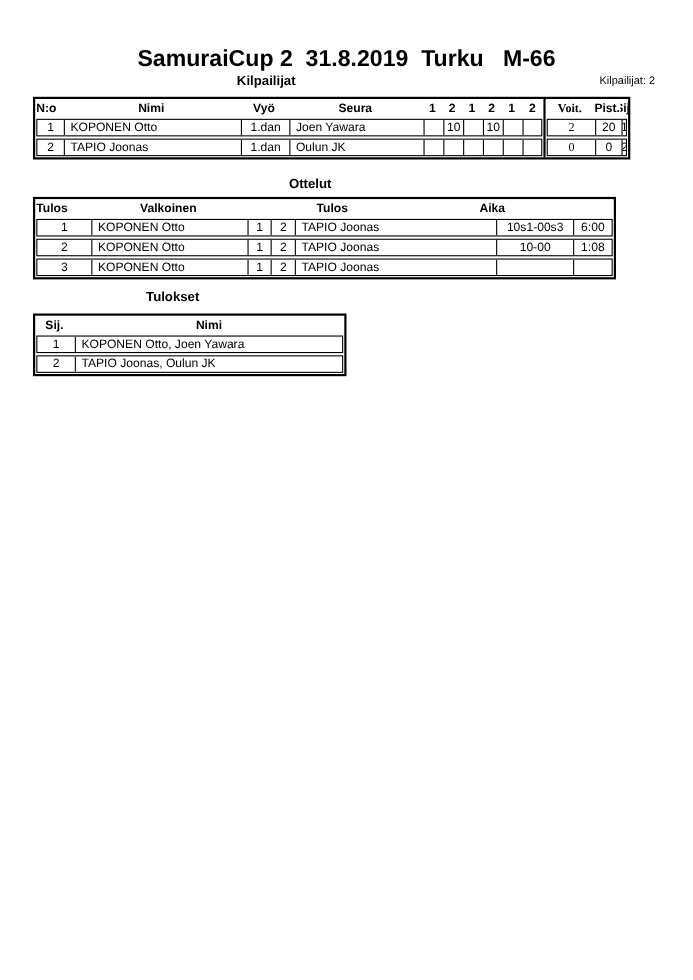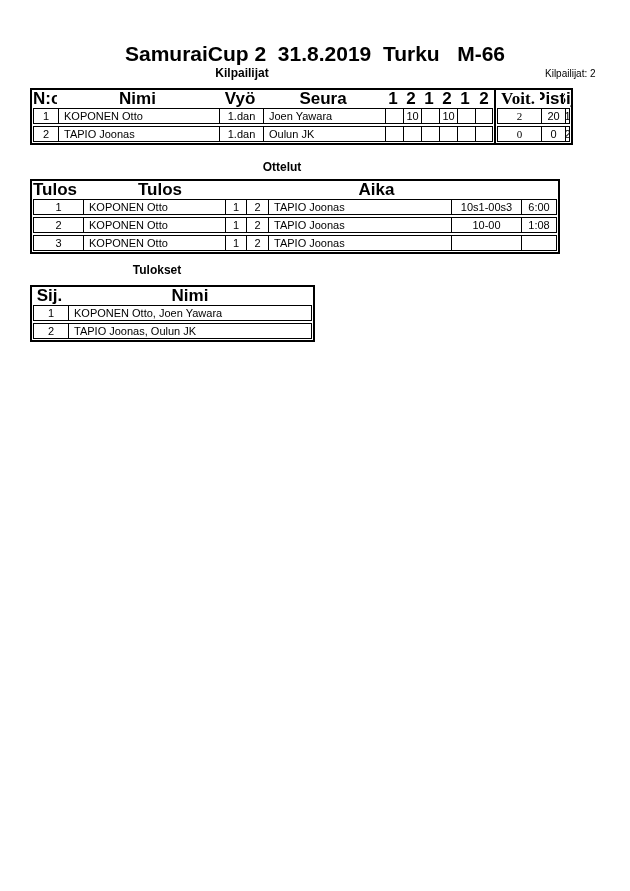--- a/index.html
+++ b/index.html
@@ -23,21 +23,21 @@
     top:68px;left:545px;font-size:10px;white-space:nowrap;
   }
   
   .tbl{
     border:2px solid #000;background:#fff;
     display:flex;box-sizing:border-box;align-items:stretch;
   }
   .tsec{display:flex;flex-direction:column;box-sizing:border-box;}
   .hrow{
     display:flex;height:17px;align-items:center;
-    font-weight:bold;font-size:17px;white-space:nowrap;
+    font-weight:bold;font-size:11px;white-space:nowrap;
   }
   .drow{
     display:flex;height:14px;align-items:center;
     border:1px solid #000;margin:1px;
     font-size:11px;white-space:nowrap;overflow:hidden;
     box-sizing:content-box;
   }
   .c{box-sizing:border-box;overflow:hidden;white-space:nowrap;height:100%;
      display:flex;align-items:center;}
   .ctr{justify-content:center;}
@@ -133,20 +133,21 @@
       <div class="c ctr flex1">2</div>
     </div>
   </div>
 </div>
 
 <div class="abs sec-label" style="top:160px;left:266px;margin-left:16px;">Ottelut</div>
 
 <div class="abs tbl" id="t2">
   <div class="hrow">
     <div class="c t2-no hl">Tulos</div>
+    <div class="c t2-valk ctr">Valkoinen</div>
     <div class="c t2-n1"></div>
     <div class="c t2-n2"></div>
     <div class="c t2-tulos ctr">Tulos</div>
     <div class="c ctr flex1">Aika</div>
   </div>
   <div class="drow">
     <div class="c t2-no ctr vr">1</div>
     <div class="c t2-valk lft vr">KOPONEN Otto</div>
     <div class="c t2-n1 ctr vr">1</div>
     <div class="c t2-n2 ctr vr">2</div>

